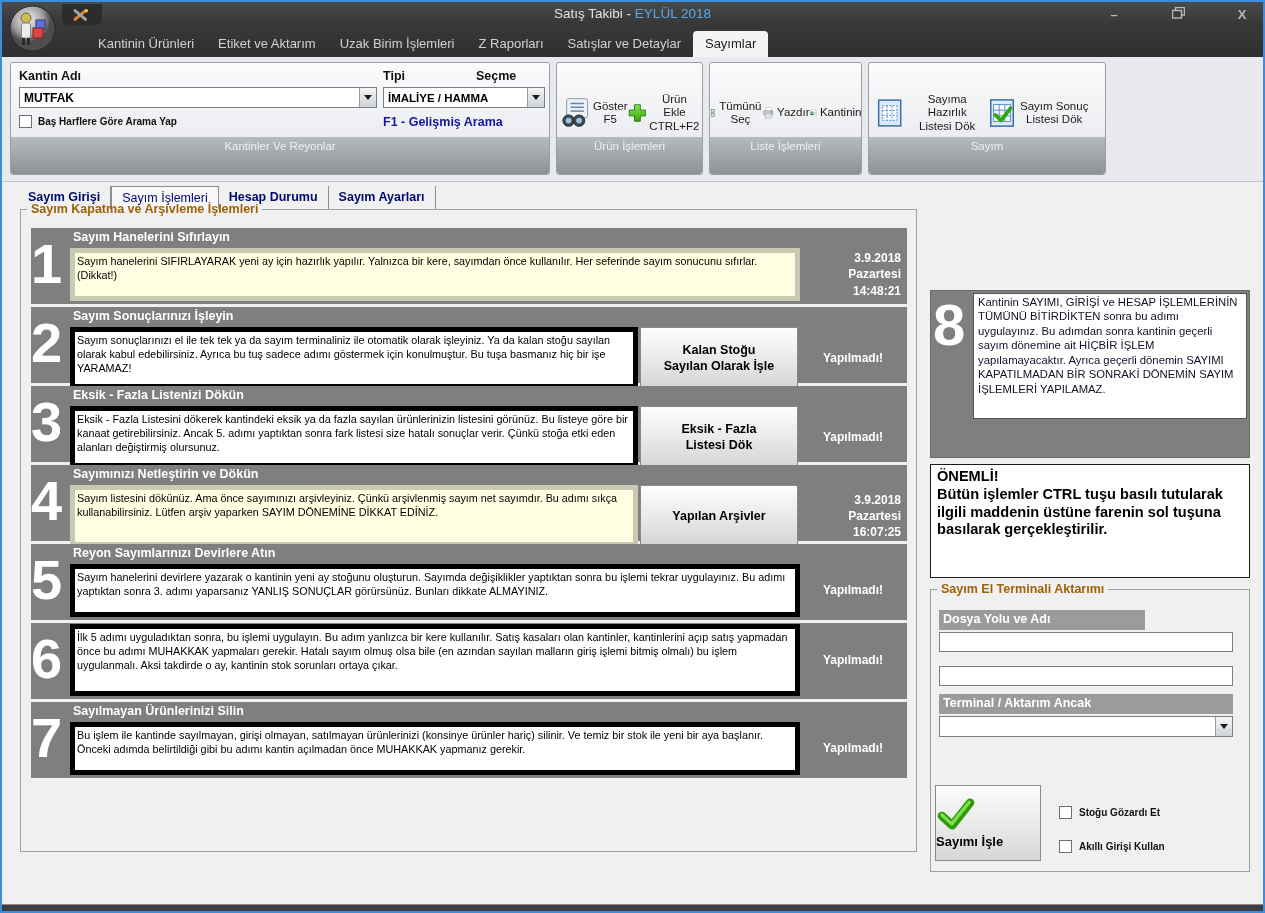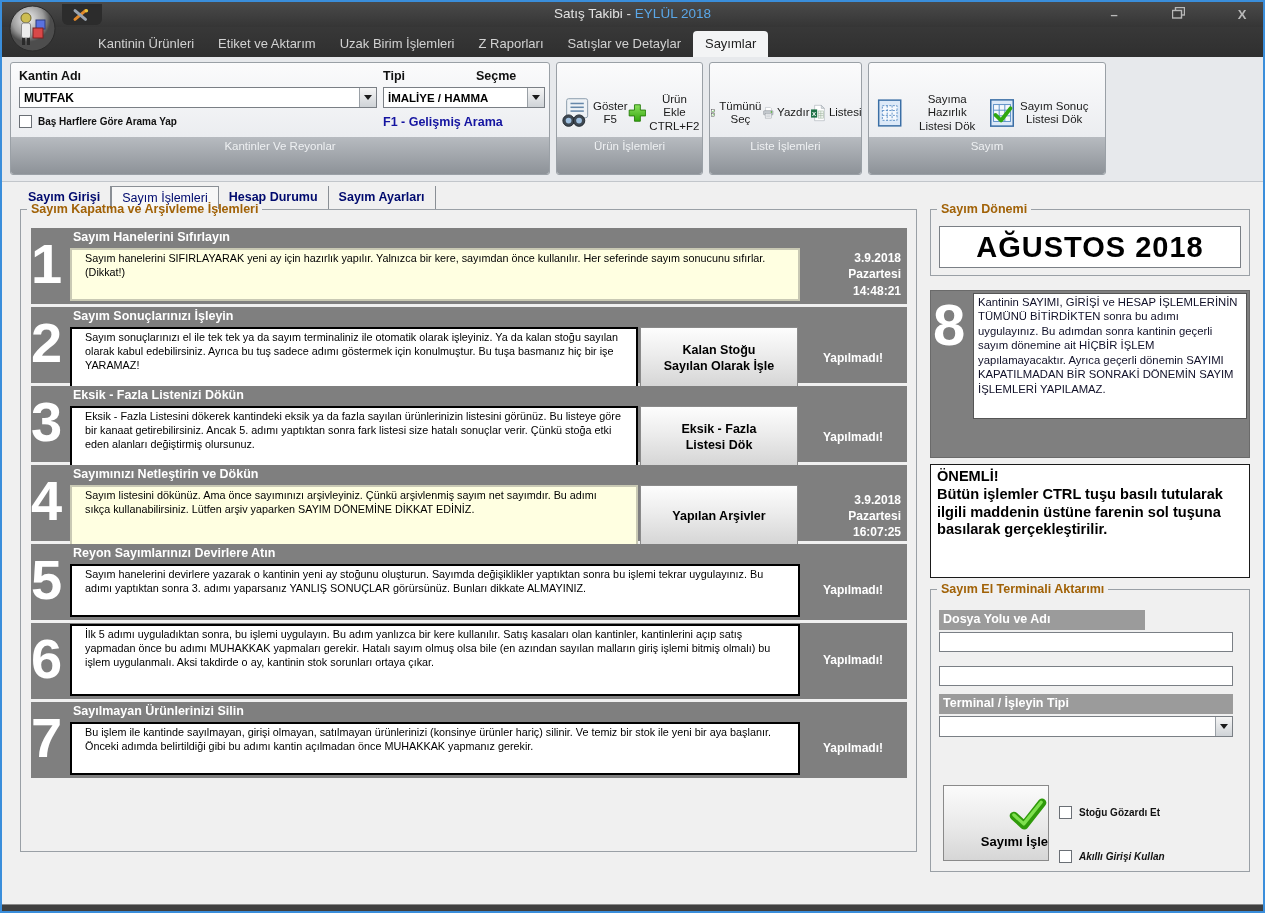--- a/index.html
+++ b/index.html
@@ -48,38 +48,38 @@
   fieldset.box { position:absolute; border:1px solid #9aa0a6; background:#f0f0f0; }
   fieldset.box legend { font-size:12.5px; font-weight:bold; color:#a16207; padding:0 4px; margin-left:6px; }
 
   .main-group { left:18px; top:20px; width:897px; height:650px; }
   .steps { position:absolute; left:10px; right:9px; top:12px; display:flex; flex-direction:column; gap:3px; }
   .step-row { display:flex; height:76px; background:#7f7f7f; }
   .step-num { width:38px; color:#fff; font-size:56px; font-weight:bold; line-height:72px; overflow:hidden; flex:none; }
   .step-rest { flex:1; display:flex; flex-direction:column; }
   .step-header { height:19px; line-height:19px; color:#fff; font-size:12.5px; font-weight:bold; padding-left:4px; }
   .step-main { flex:1; display:flex; padding:1px 1px 3px 1px; }
-  .step-body { flex:1; background:#fff; border:2px solid #000000; font-size:10.8px; color:#000; padding:1px 13px; line-height:1.3; }
+  .step-body { flex:1; background:#fff; border:5px solid #000000; font-size:10.8px; color:#000; padding:1px 2px; line-height:1.3; }
   .step-body.yellow { background:#ffffe1; border-color:#c9c9b4; }
   .step-btn { width:158px; flex:none; align-self:center; height:62px; margin:0 2px; background:linear-gradient(#fdfdfd,#ececec 45%,#d4d4d4); border:1px solid #8a8a8a; font-family:inherit; font-size:12.5px; font-weight:bold; color:#000; white-space:pre-line; line-height:1.3; cursor:pointer; }
   .step-status { width:106px; flex:none; display:flex; align-items:center; justify-content:center; color:#fff; font-size:12px; font-weight:bold; white-space:pre-line; text-align:center; line-height:1.35; }
   .step-status.date { justify-content:flex-end; text-align:right; padding-right:5px; }
 
   
   .side { position:absolute; left:928px; width:322px; top:0; bottom:0; }
   .donem-box { left:0; top:20px; width:320px; height:74px; }
   .donem-inner { position:absolute; left:8px; right:8px; top:10px; height:42px; background:#fff; border:1px solid #7a7f85; display:flex; align-items:center; justify-content:center; font-size:29px; font-weight:bold; letter-spacing:1px; color:#000; }
   .step8-box { position:absolute; left:0; top:108px; width:320px; height:168px; background:#7f7f7f; border:1px solid #6a6a6a; padding:2px; display:flex; }
   .num8 { width:40px; color:#fff; font-size:58px; font-weight:bold; line-height:64px; flex:none; }
   .step8-text { flex:1; height:126px; background:#fff; border:1px solid #555; font-size:11.3px; color:#101028; padding:1px 4px; line-height:1.28; }
   .important-box { position:absolute; left:0; top:282px; width:320px; height:114px; background:#fff; border:1px solid #1a1a1a; padding:3px 6px; font-size:14.6px; font-weight:bold; color:#000; line-height:1.22; white-space:pre-line; }
   .terminal-box { left:0; top:400px; width:320px; height:290px; }
   .field-label { position:absolute; background:#9b9b9b; color:#fff; font-size:12.5px; font-weight:bold; padding:2px 4px; height:20px; }
   .tinput { position:absolute; height:20px; background:#fff; border:1px solid #7a7f85; font-family:inherit; font-size:12px; padding:0 4px; }
-  .isle-btn { position:absolute; left:12px; bottom:10px; width:106px; height:76px; background:linear-gradient(#fbfbfb,#e9e9e9 55%,#d6d6d6); border:1px solid #8a8a8a; display:flex; flex-direction:column; align-items:flex-end; justify-content:center; gap:4px; font-family:inherit; font-size:13px; font-weight:bold; color:#000; cursor:pointer; }
+  .isle-btn { position:absolute; left:4px; bottom:10px; width:106px; height:76px; background:linear-gradient(#fbfbfb,#e9e9e9 55%,#d6d6d6); border:1px solid #8a8a8a; display:flex; flex-direction:column; align-items:flex-start; justify-content:center; gap:4px; font-family:inherit; font-size:13px; font-weight:bold; color:#000; cursor:pointer; }
   .side-chk { position:absolute; display:flex; align-items:center; gap:7px; cursor:pointer; }
 
   .bottom-frame { position:absolute; left:0; right:0; bottom:0; height:7px; background:#3f3f3f; border-top:1px solid #8a8a8a; }
 </style>
 </head>
 <body>
 
 <div class="window">
 
   <div class="titlebar">
@@ -219,21 +219,21 @@
           <svg width="32" height="32" viewBox="0 0 32 32">
             <path d="M9 1h13l6 6v24H9z" fill="#fff" stroke="#99a0a8"></path>
             <path d="M22 1l6 6h-6z" fill="#dfe3e7" stroke="#99a0a8"></path>
             <rect x="16" y="12" width="10" height="14" fill="#eef4ee" stroke="#9ab09a"></rect>
             <line x1="16" y1="17" x2="26" y2="17" stroke="#9ab09a"></line>
             <line x1="16" y1="21" x2="26" y2="21" stroke="#9ab09a"></line>
             <line x1="21" y1="12" x2="21" y2="26" stroke="#9ab09a"></line>
             <rect x="2" y="9" width="12" height="16" fill="#1e7145"></rect>
             <text x="8" y="21.5" fill="#fff" font-size="12" font-weight="bold" text-anchor="middle" font-family="'Liberation Sans', sans-serif">X</text>
           </svg>
-          <div class="rbtn-label">Listesi</div>
+          <div class="rbtn-label">Kantinin</div>
         </div>
       </div>
       <div class="rgroup-footer">Liste İşlemleri</div>
     </div>
 
     <div class="rgroup g4">
       <div class="btn-strip">
         <div class="rbtn" style="width:112px;">
           <svg width="30" height="30" viewBox="0 0 32 32">
             <rect x="4" y="2" width="24" height="28" fill="#dce9f8" stroke="#3a6ea5" stroke-width="1.6"></rect>
@@ -360,59 +360,55 @@
               <div class="step-status">Yapılmadı!</div>
             </div>
           </div>
         </div>
 
       </div>
     </fieldset>
 
     <div class="side">
 
-      <fieldset class="box donem-box">
-        <legend>Sayım Dönemi</legend>
-        <div class="donem-inner">AĞUSTOS 2018</div>
-      </fieldset>
 
       <div class="step8-box">
         <div class="num8">8</div>
         <div class="step8-text">Kantinin SAYIMI, GİRİŞİ ve HESAP İŞLEMLERİNİN TÜMÜNÜ BİTİRDİKTEN sonra bu adımı uygulayınız. Bu adımdan sonra kantinin geçerli sayım dönemine ait HİÇBİR İŞLEM yapılamayacaktır. Ayrıca geçerli dönemin SAYIMI KAPATILMADAN BİR SONRAKİ DÖNEMİN SAYIM İŞLEMLERİ YAPILAMAZ.</div>
       </div>
 
       <div class="important-box">ÖNEMLİ!
 Bütün işlemler CTRL tuşu basılı tutularak ilgili maddenin üstüne farenin sol tuşuna basılarak gerçekleştirilir.</div>
 
       <fieldset class="box terminal-box">
         <legend>Sayım El Terminali Aktarımı</legend>
         <div class="field-label" style="left:8px; top:14px; width:206px;">Dosya Yolu ve Adı</div>
         <input class="tinput" style="left: 8px; top: 36px; width: 294px;">
         <input class="tinput" style="left: 8px; top: 70px; width: 294px;">
-        <div class="field-label" style="left:8px; top:98px; width:294px;">Terminal / İşleyin Tipi</div>
+        <div class="field-label" style="left:8px; top:98px; width:294px;">Terminal / Aktarım Ancak</div>
         <div class="combo" style="left:8px; top:120px; width:294px;">
           <div class="combo-val"></div>
           <div class="dd-btn">
               <span class="dd-arrow"></span>
             </div>
         </div>
 
         <button class="isle-btn">
           <svg width="40" height="32" viewBox="0 0 42 34">
             <path d="M6 19 L17 29 L36 5" stroke="#2f9a0a" stroke-width="9" fill="none" stroke-linecap="round" stroke-linejoin="round"></path>
             <path d="M6 18 L16.5 27.5 L35 4.5" stroke="#7ee04e" stroke-width="3.5" fill="none" stroke-linecap="round" stroke-linejoin="round"></path>
           </svg>
           <span>Sayımı İşle</span>
         </button>
 
         <div class="side-chk" style="left:128px; bottom:52px;">
           <span class="chk-box"></span>
           <span class="chk-label">Stoğu Gözardı Et</span>
         </div>
-        <div class="side-chk" style="left:128px; bottom:8px;font-style:italic;">
+        <div class="side-chk" style="left:128px; bottom:18px;">
           <span class="chk-box"></span>
           <span class="chk-label">Akıllı Girişi Kullan</span>
         </div>
       </fieldset>
 
     </div>
   </div>
 
   <div class="bottom-frame"></div>
 </div>

